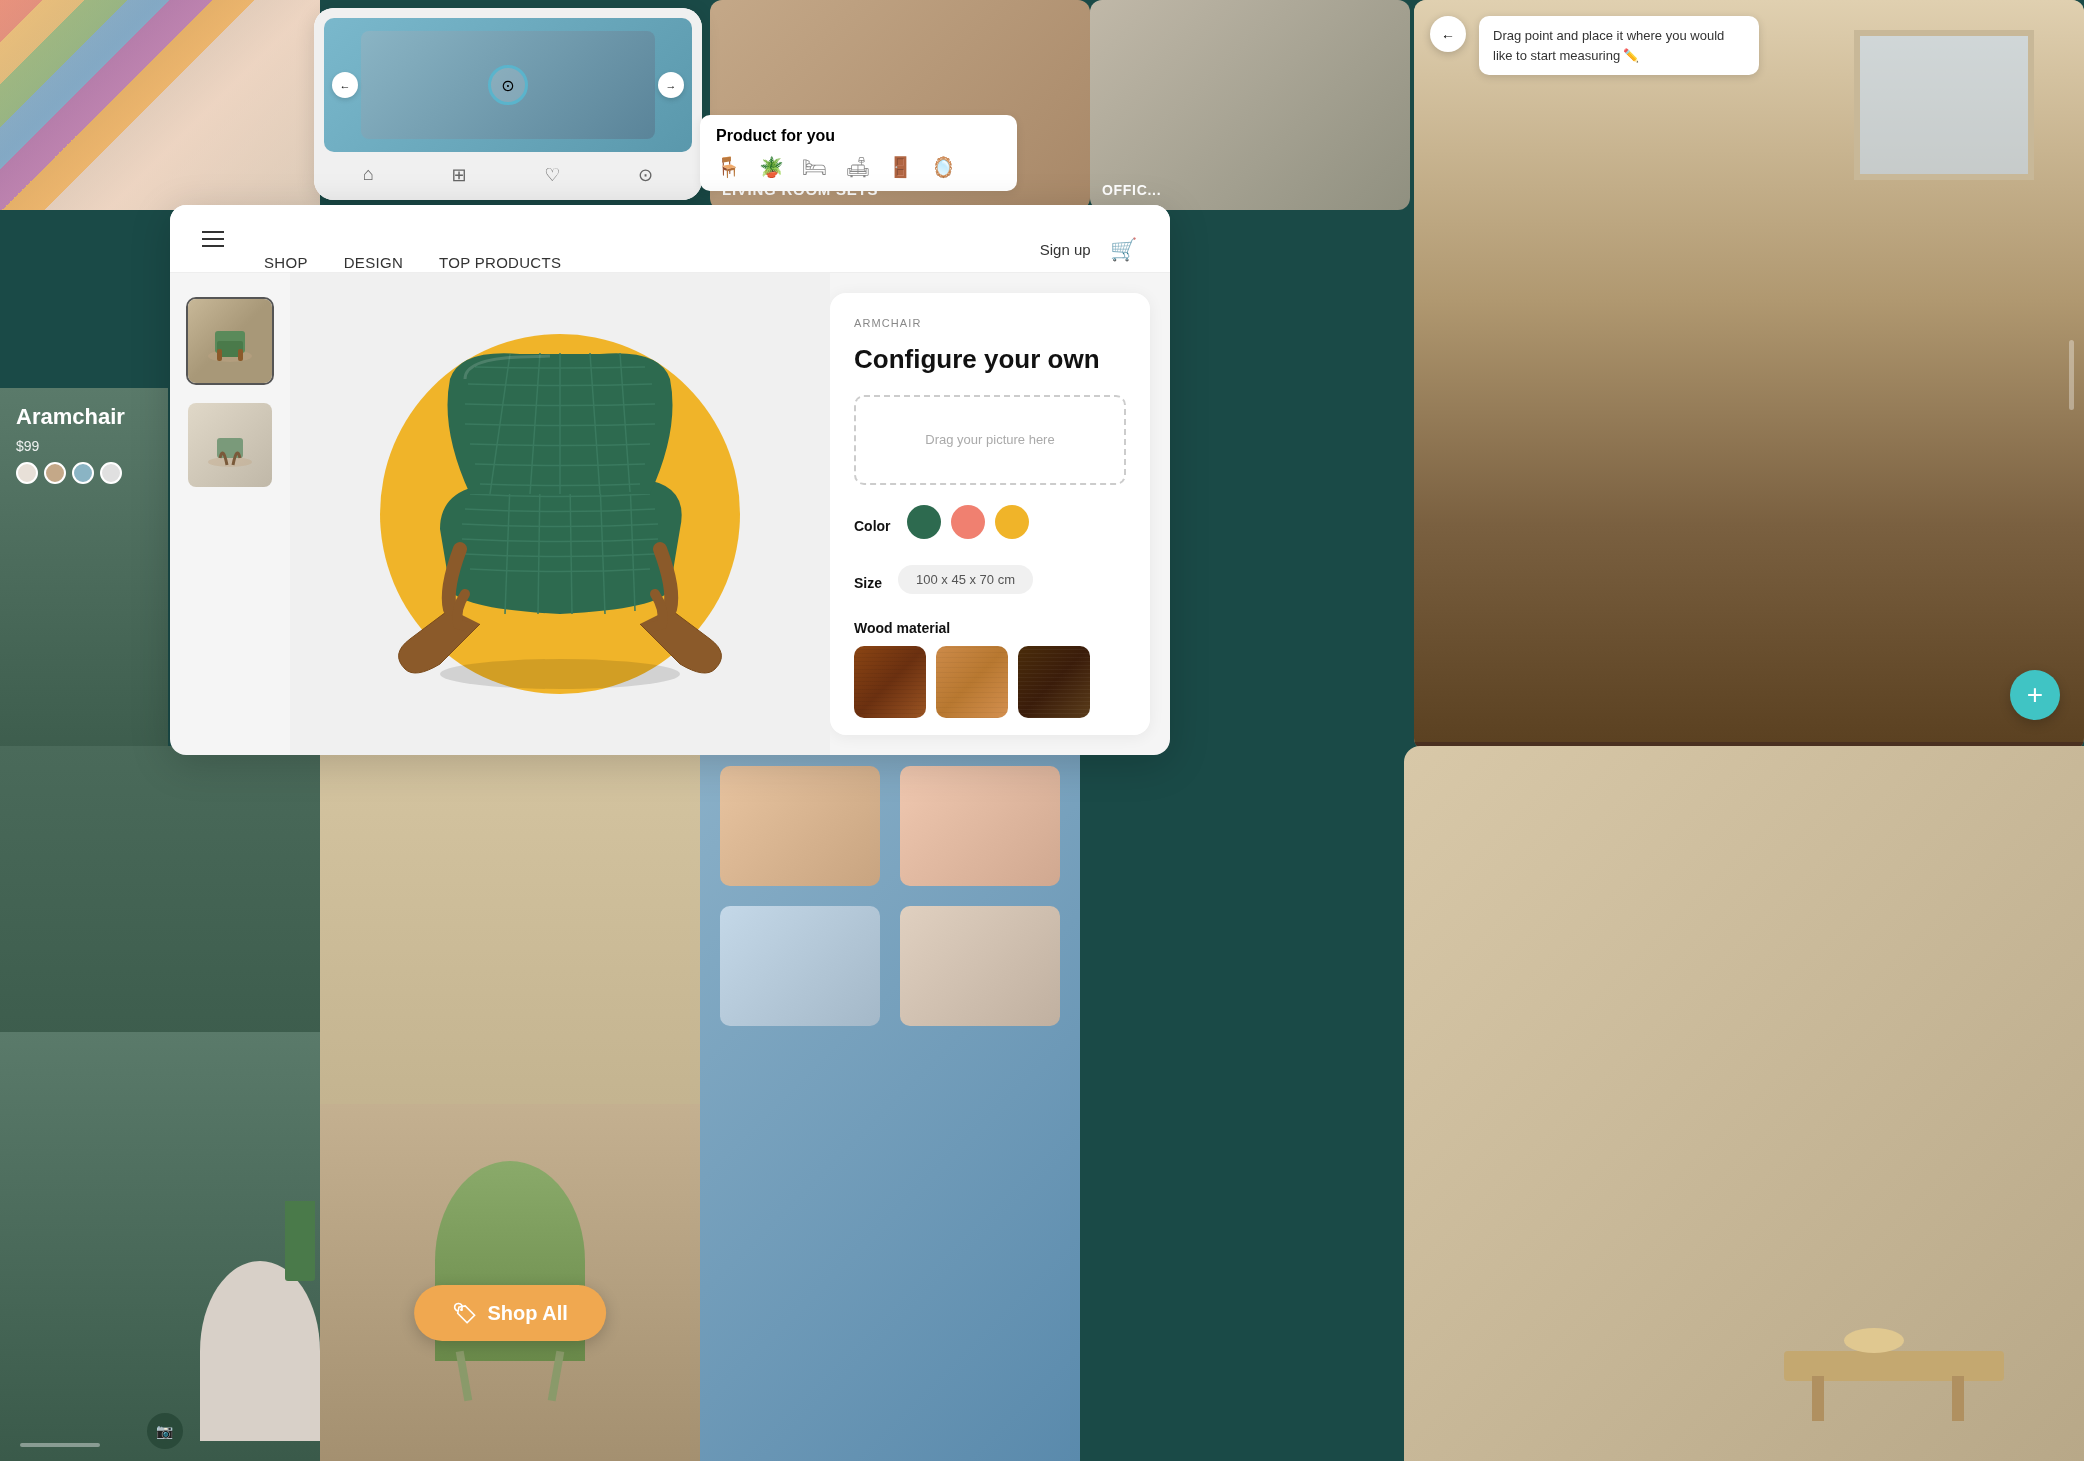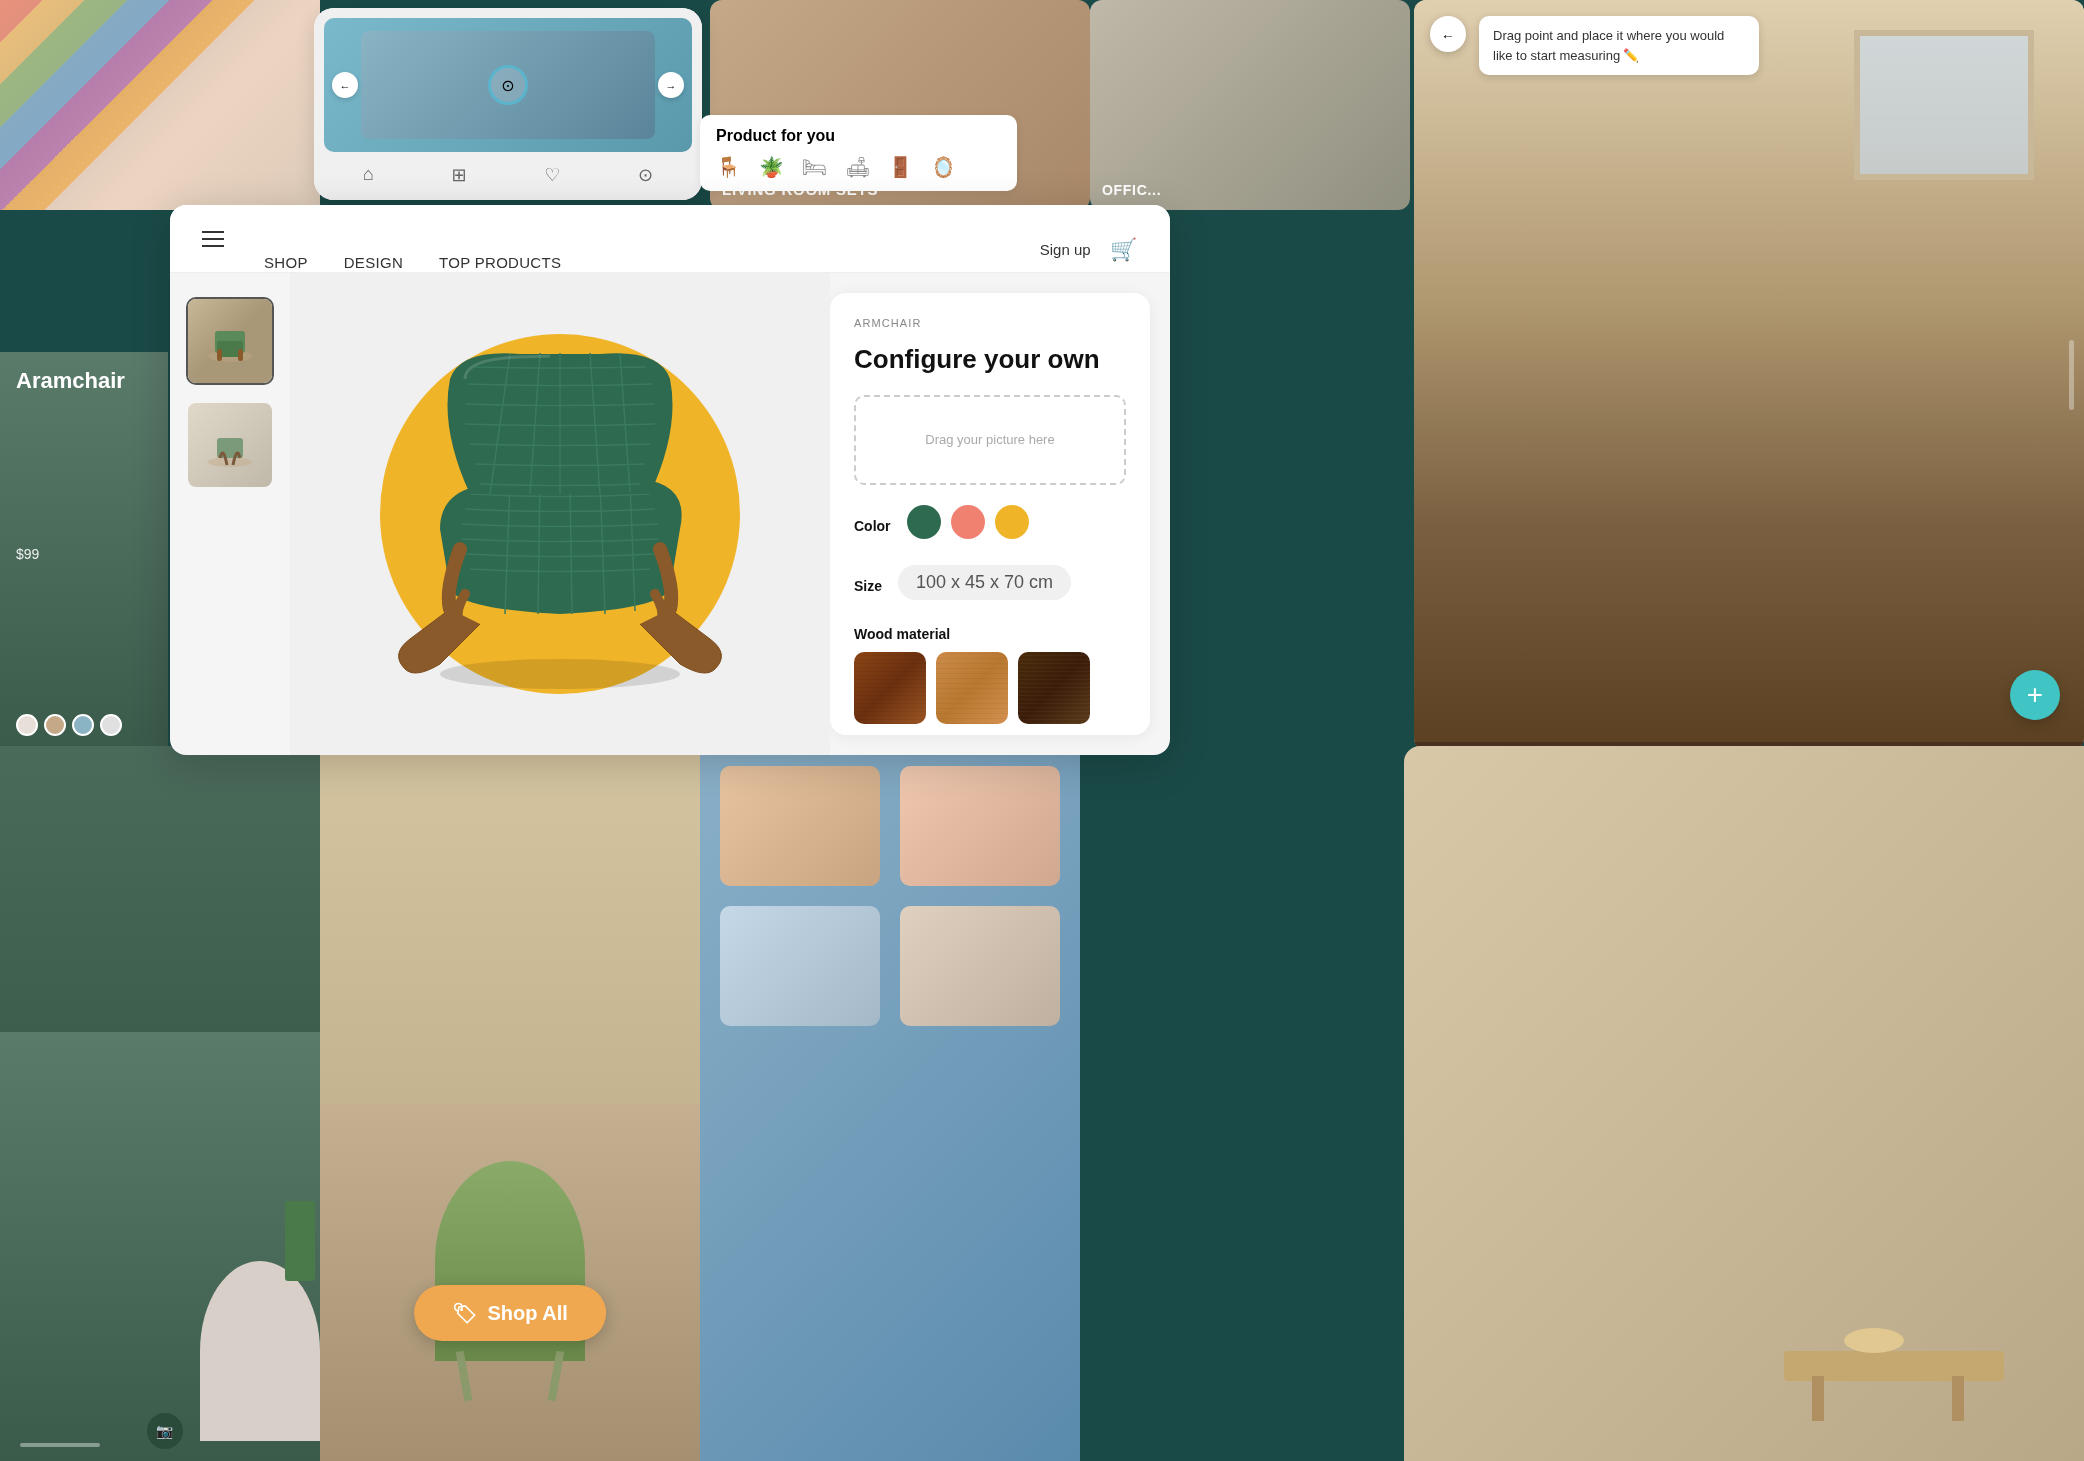--- a/index.html
+++ b/index.html
@@ -263,21 +263,21 @@
       border-radius: 50%;
       cursor: pointer;
     }
 
     
     .size-badge {
       display: inline-block;
       background: #f0f0f0;
       border-radius: 20px;
       padding: 7px 18px;
-      font-size: 18px;
+      font-size: 13px;
       color: #555;
       margin-bottom: 18px;
     }
 
     .config-row {
       display: flex;
       align-items: center;
       gap: 16px;
       margin-bottom: 8px;
     }
@@ -393,21 +393,21 @@
     <div style="display:flex;gap:18px;">
       <span style="font-size:20px;color:#888;cursor:pointer;">🪑</span>
       <span style="font-size:20px;color:#888;cursor:pointer;">🪴</span>
       <span style="font-size:20px;color:#888;cursor:pointer;">🛏</span>
       <span style="font-size:20px;color:#888;cursor:pointer;">🛋</span>
       <span style="font-size:20px;color:#888;cursor:pointer;">🚪</span>
       <span style="font-size:20px;color:#888;cursor:pointer;">🪞</span>
     </div>
   </div>
 
-  <div style="position:absolute;top:352px;left:0;width:168px;height:400px;background:linear-gradient(180deg,#5a7a6a 0%,#3a5a4a 100%);padding:16px;display:flex;flex-direction:column;justify-content:space-between;gap:8px;">
+  <div style="position:absolute;top:388px;left:0;width:168px;height:400px;background:linear-gradient(180deg,#5a7a6a 0%,#3a5a4a 100%);padding:16px;display:flex;flex-direction:column;justify-content:flex-start;gap:8px;">
     <div style="color:white;font-size:22px;font-weight:700;">Aramchair</div>
     <div style="color:rgba(255,255,255,0.9);font-size:14px;">$99</div>
     <div style="display:flex;gap:6px;">
       <div style="width:22px;height:22px;border-radius:50%;background:#e8e0d8;border:2px solid white;"></div>
       <div style="width:22px;height:22px;border-radius:50%;background:#c4a888;border:2px solid white;"></div>
       <div style="width:22px;height:22px;border-radius:50%;background:#8ab4c4;border:2px solid white;"></div>
       <div style="width:22px;height:22px;border-radius:50%;background:#e0e0e0;border:2px solid white;"></div>
     </div>
   </div>
 

